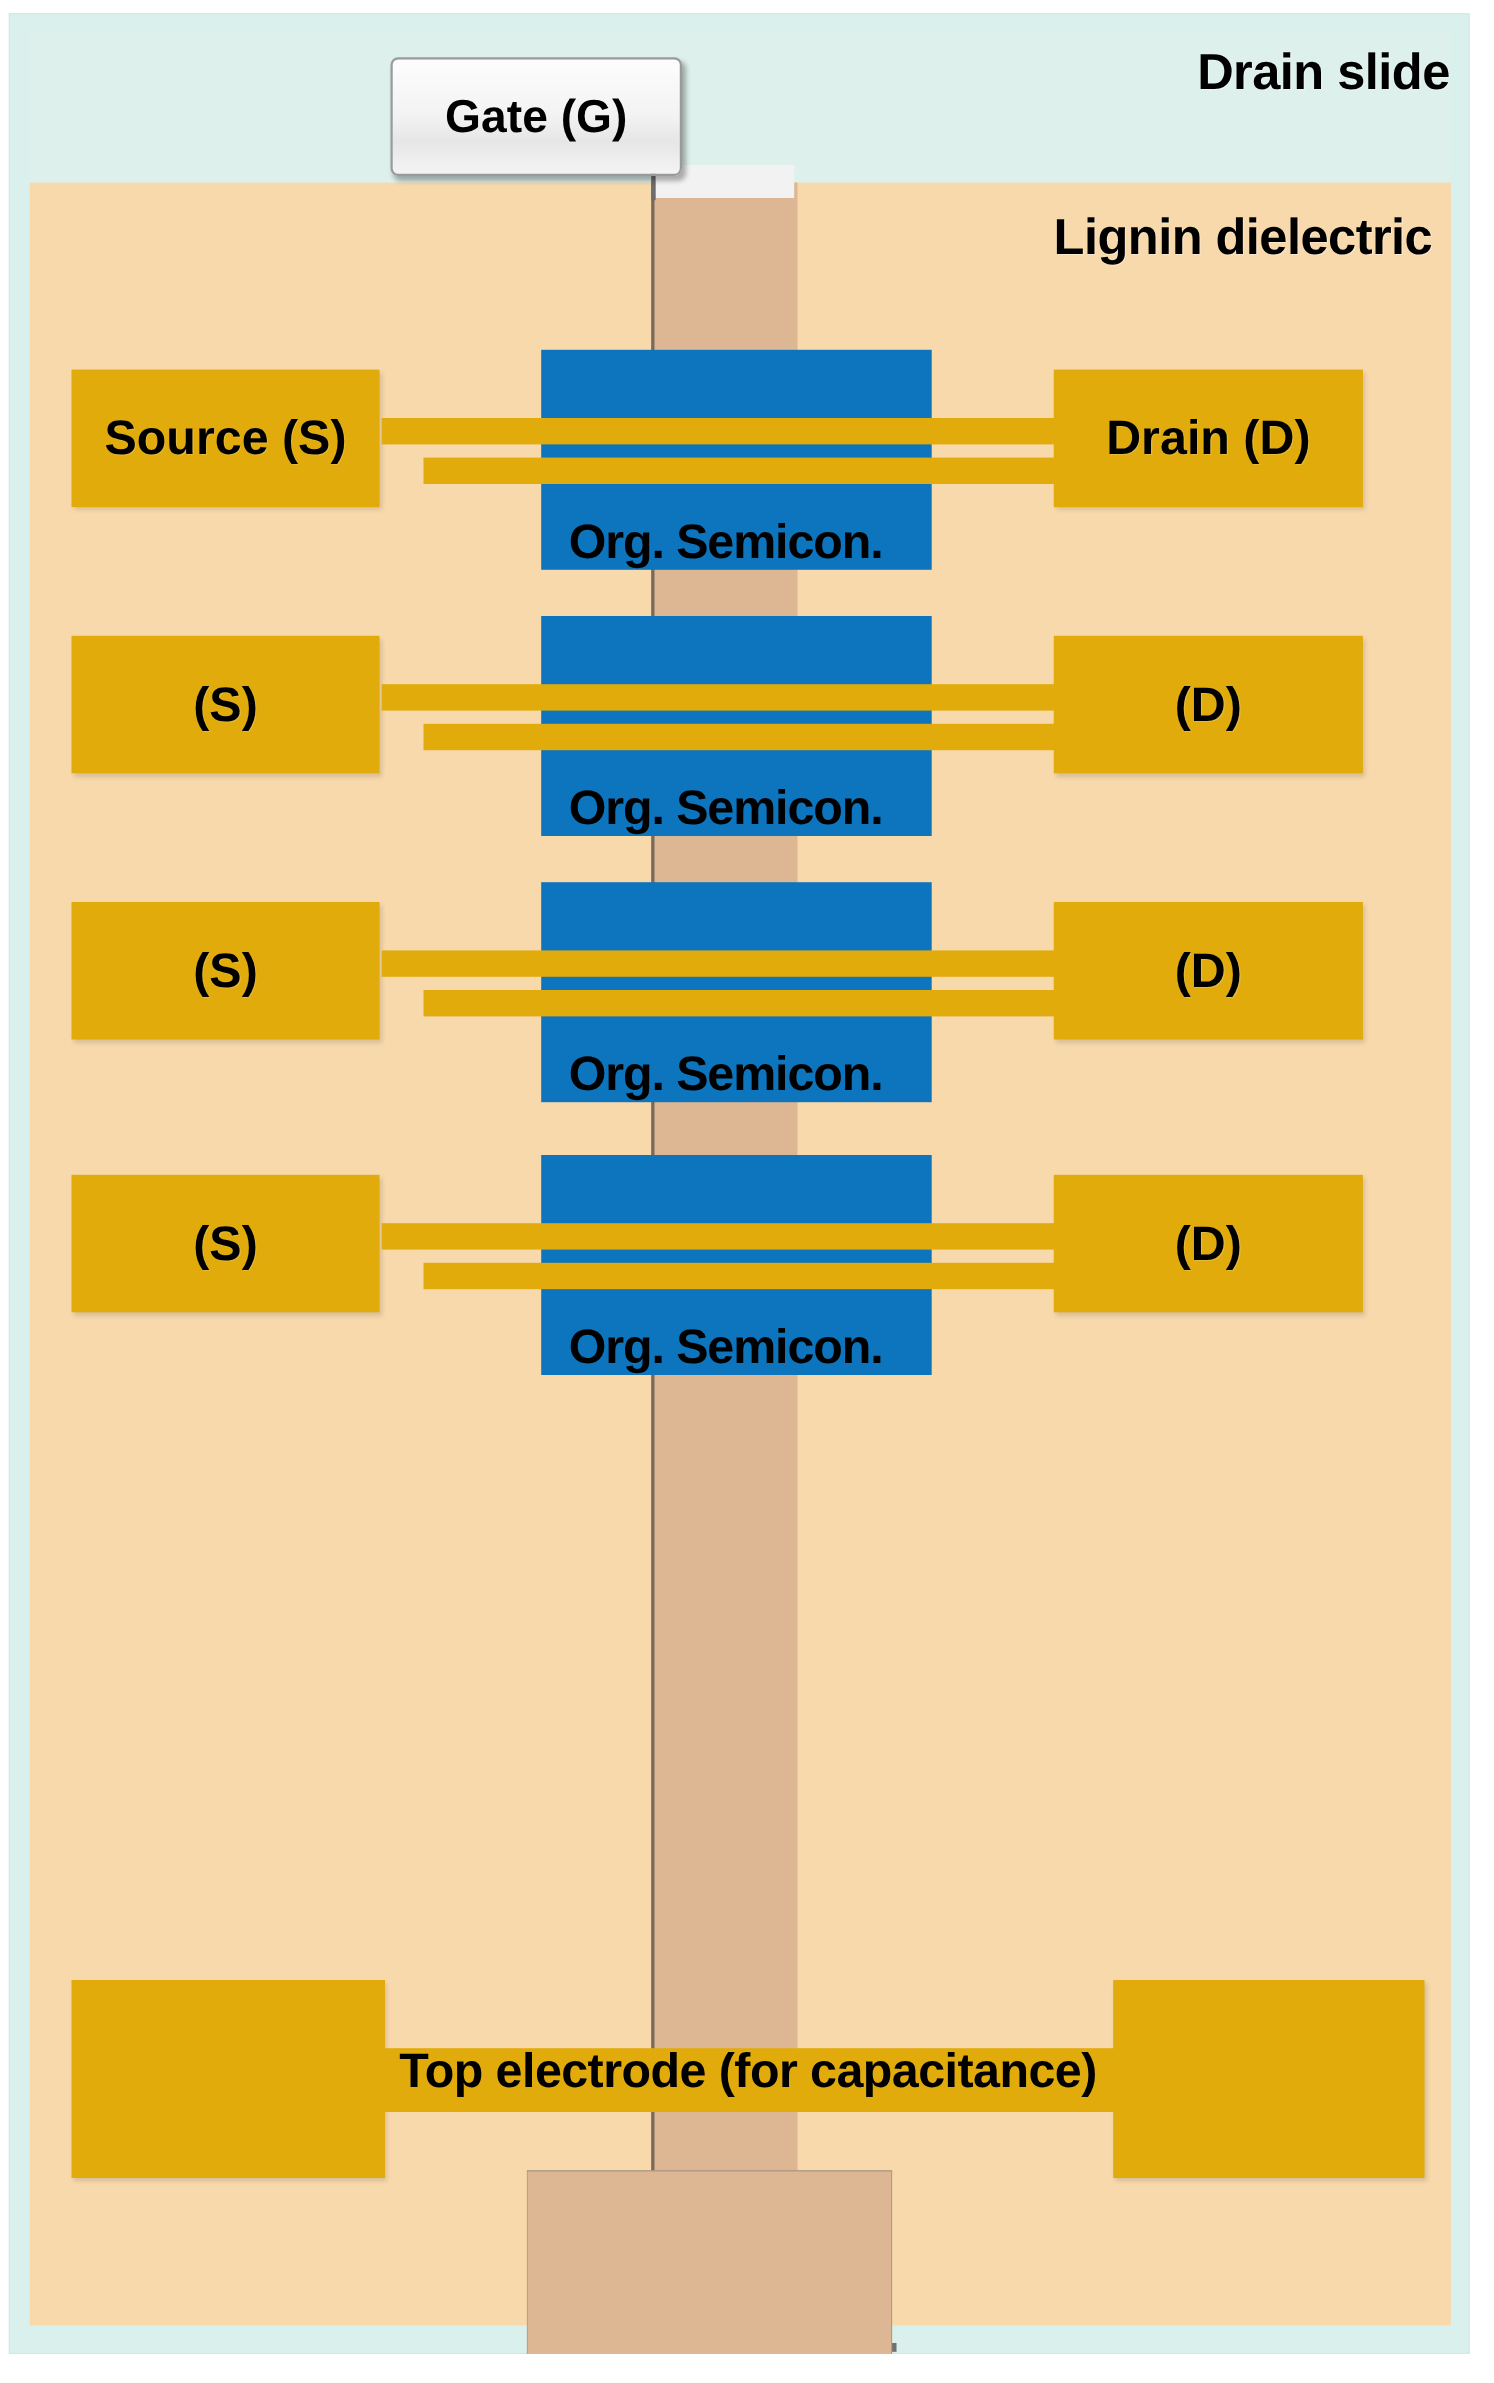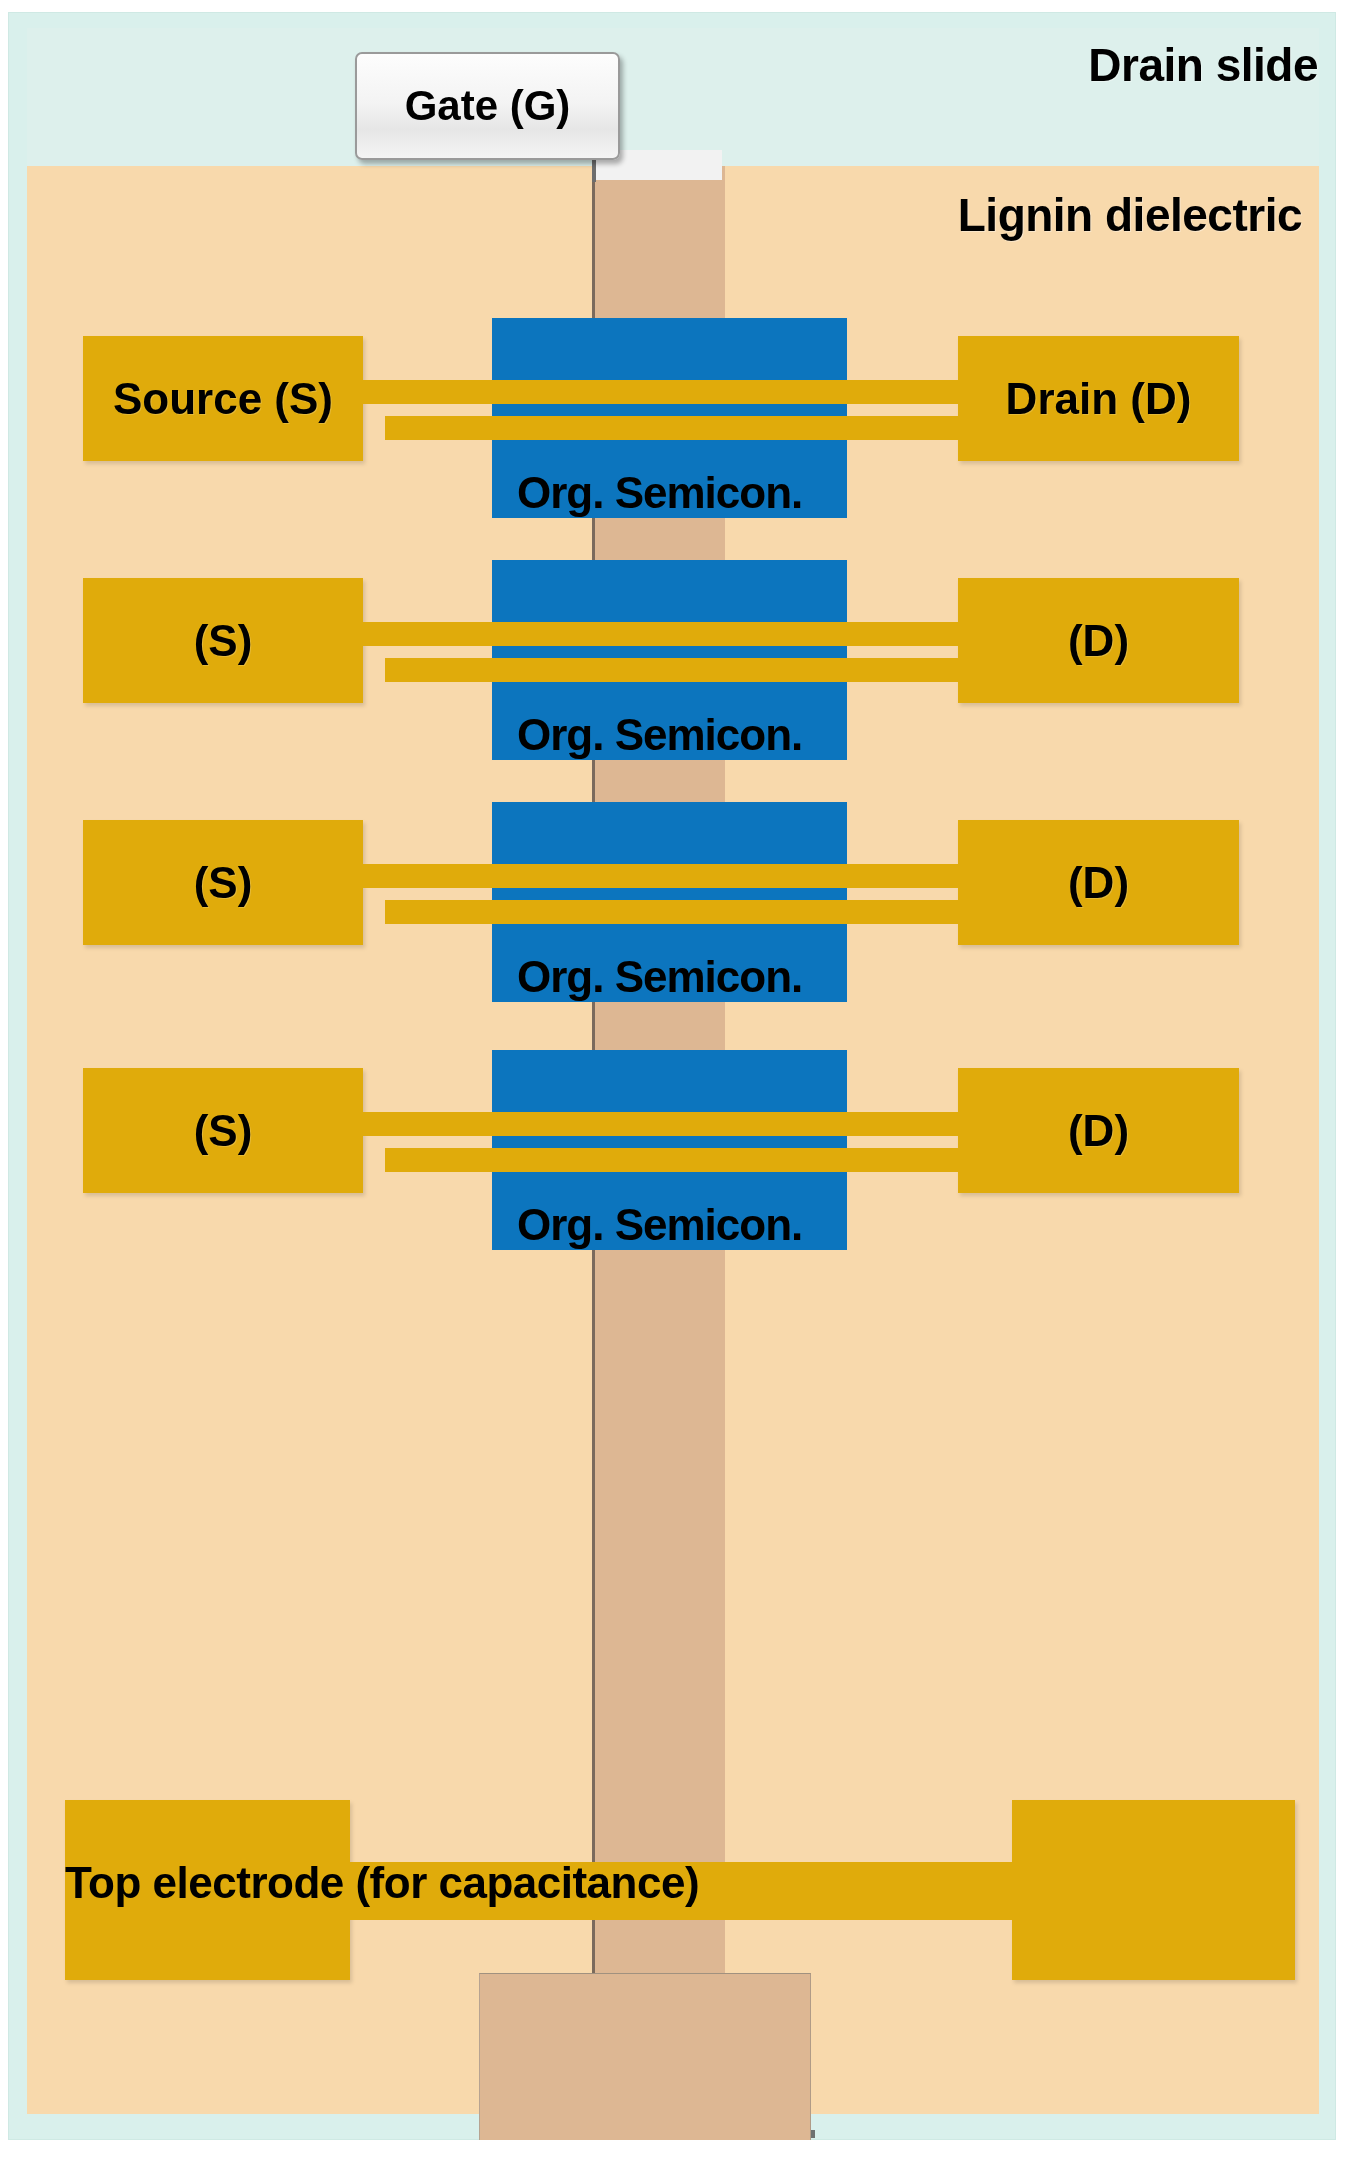--- a/index.html
+++ b/index.html
@@ -111,21 +111,21 @@
   .fet-row{ position:absolute; left:0; width:1358px; height:240px; }
 
   .pad{
     position:absolute;
     background:#e0ab0b;
     display:flex;align-items:center;justify-content:center;
     color:#000;font-weight:bold;font-size:44px;
     text-shadow:1px 1px 0 rgba(255,255,255,0.18);
     box-shadow:2px 3px 4px rgba(0,0,0,0.13);
   }
-  .pad.source{ left:83px; width:280px; }
+  .pad.source{ left:65px; width:280px; }
   .pad.drain { left:958px; width:281px; }
 
   .semi{
     position:absolute;
     left:492px;
     width:355px;
     background:#0c75be;
   }
   .semi-label{
     position:absolute;
@@ -153,21 +153,21 @@
     background:#e0ab0b;
     box-shadow:2px 3px 4px rgba(0,0,0,0.13);
   }
   .te-bar{
     position:absolute;
     background:#e0ab0b;
   }
   .te-label{
     position:absolute;
     color:#000;font-weight:bold;font-size:44px;
-    text-align:left;white-space:nowrap;letter-spacing:-0.5px;
+    text-align:center;white-space:nowrap;letter-spacing:-0.5px;
   }
 </style>
 </head>
 <body>
 
 <div id="stage">
 
   <div class="glass-frame"></div>
   <div class="glass-band"></div>
   <div class="lignin"></div>

